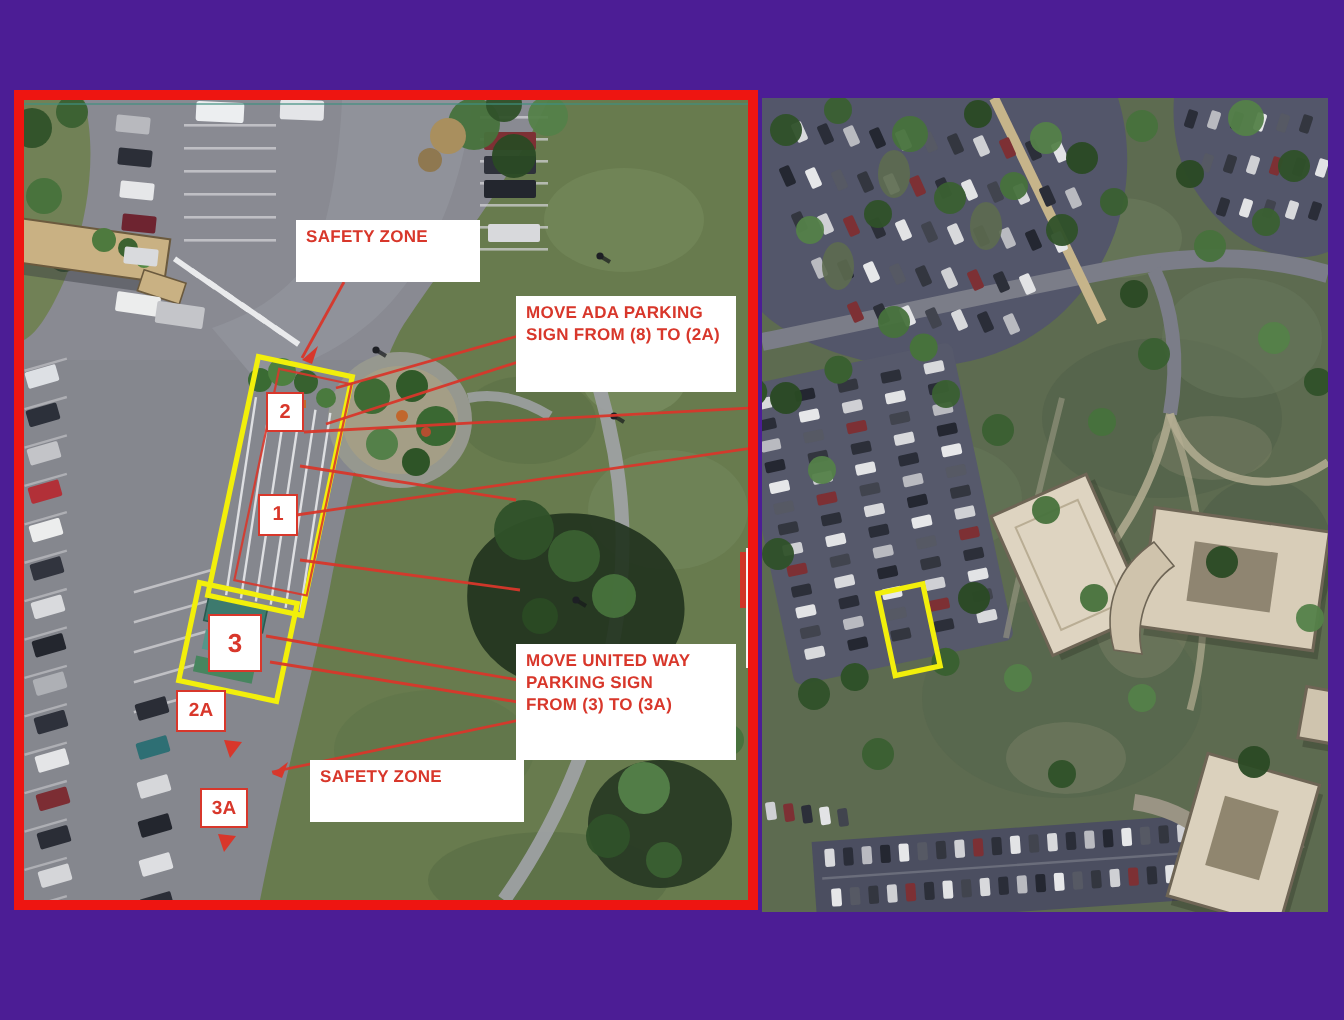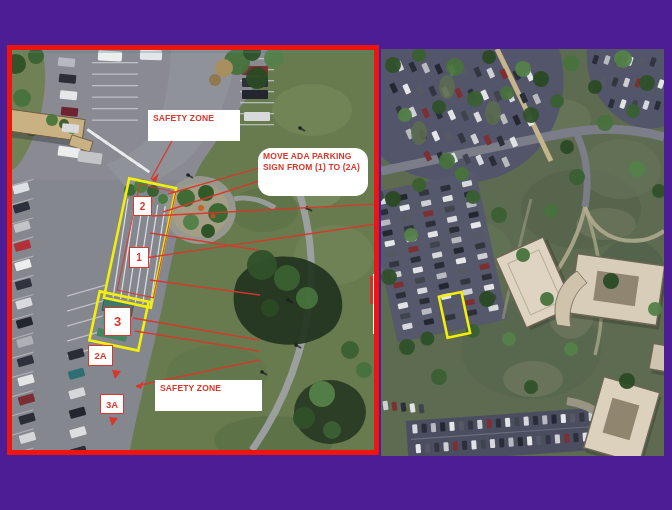--- a/index.html
+++ b/index.html
@@ -208,26 +208,31 @@
           <polygon points="100,320 109,321 103,329" fill="#d8372b"></polygon>
           <polygon points="97,367 106,368 100,376" fill="#d8372b"></polygon>
           <polygon points="124,337 132,331 129,339" fill="#d8372b"></polygon>
         </g>
       </svg>
 
     <div class="lp-label" style="left:136px;top:60px;width:92px;height:31px;">
       <div>SAFETY ZONE</div>
     </div>
 
-    <div class="lp-label" style="left:246px;top:98px;width:110px;height:48px;border-radius:13px;">
+    <div class="lp-label" style="left:246px;top:98px;width:110px;height:48px;">
       <div>MOVE ADA PARKING</div>
-      <div>SIGN FROM (1) TO (2A)</div>
+      <div>SIGN FROM (8) TO (2A)</div>
     </div>
 
 
+    <div class="lp-label" style="left:246px;top:272px;width:110px;height:58px;">
+      <div>MOVE UNITED WAY</div>
+      <div>PARKING SIGN</div>
+      <div>FROM (3) TO (3A)</div>
+    </div>
 
     <div class="lp-label" style="left:143px;top:330px;width:107px;height:31px;">
       <div>SAFETY ZONE</div>
     </div>
 
     <div class="lp-marker" style="left:121px;top:146px;width:19px;height:20px;font-size:10px;">2</div>
     <div class="lp-marker" style="left:117px;top:197px;width:20px;height:21px;font-size:10px;">1</div>
     <div class="lp-marker" style="left:92px;top:257px;width:27px;height:29px;font-size:13px;">3</div>
     <div class="lp-marker" style="left:76px;top:295px;width:25px;height:21px;font-size:9.5px;">2A</div>
     <div class="lp-marker" style="left:88px;top:344px;width:24px;height:20px;font-size:9.5px;text-align:right;">3A</div>

